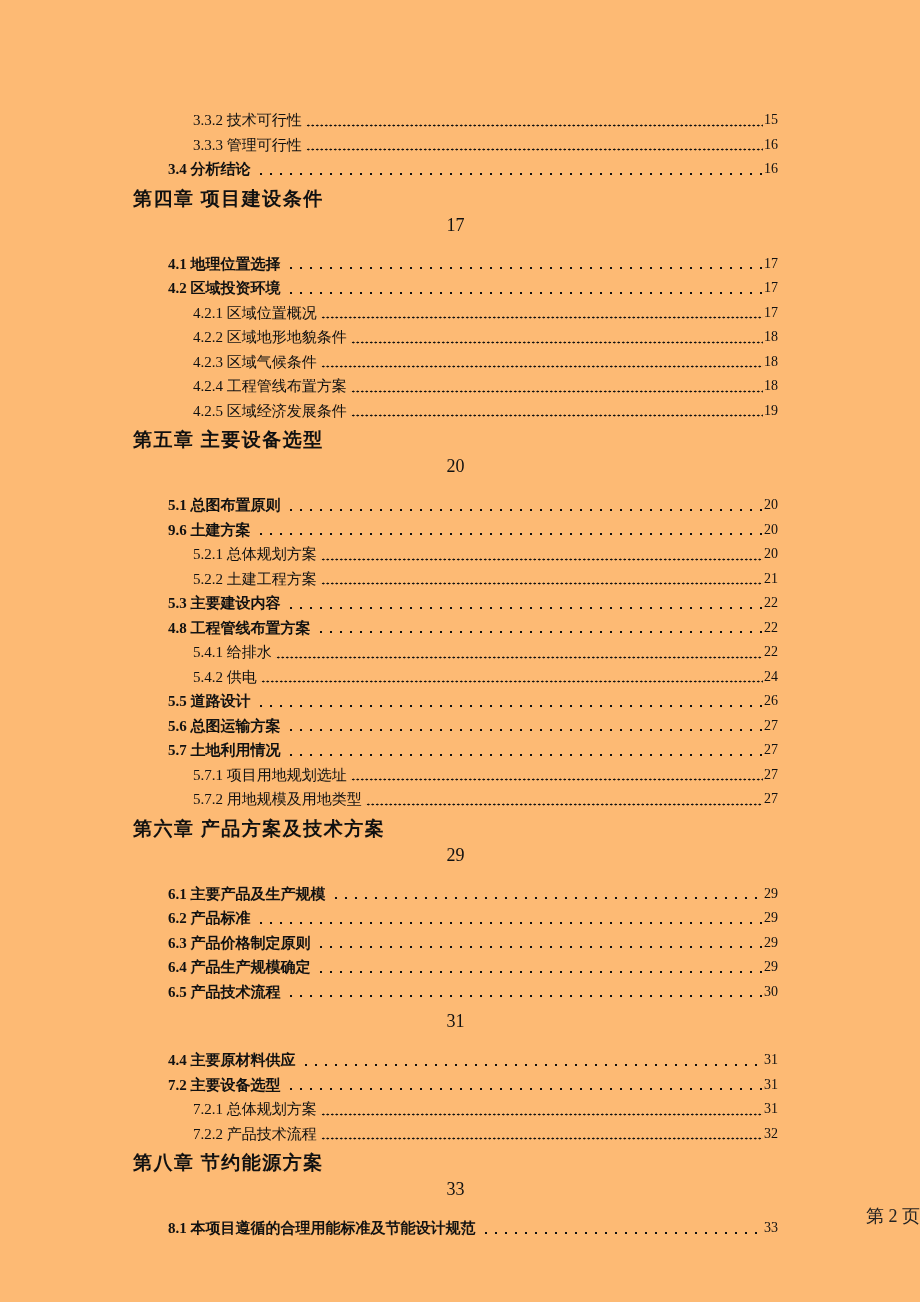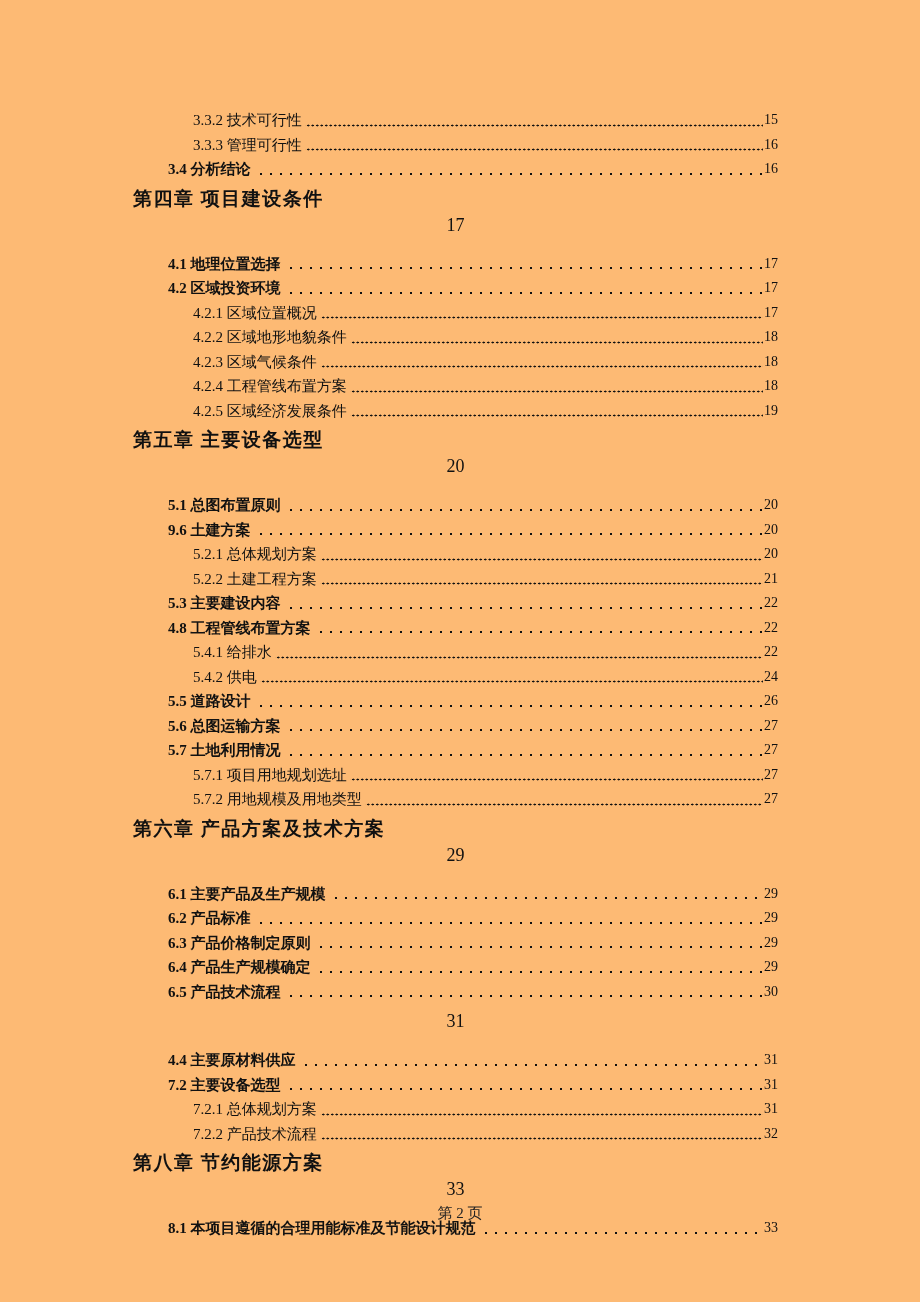--- a/index.html
+++ b/index.html
@@ -75,22 +75,22 @@
     background-image: radial-gradient(circle, #111 0.9px, rgba(0,0,0,0) 1.1px);
     background-size: 4.5px 3px;
     background-position: left 1px bottom 6px;
     margin: 0 1px 0 3px;
   }
   .footer {
     position: absolute;
     left: 0;
     right: 0;
     top: 1204px;
-    text-align: center;
-    font-size: 15px;
+    text-align: right;
+    font-size: 18px;
     color: #222222;
   }
 </style>
 </head>
 <body>
 
 <div class="page">
   <div class="toc" id="toc">
       <div class="toc-row lv3">
         <span class="toc-label">3.3.2 技术可行性</span>

